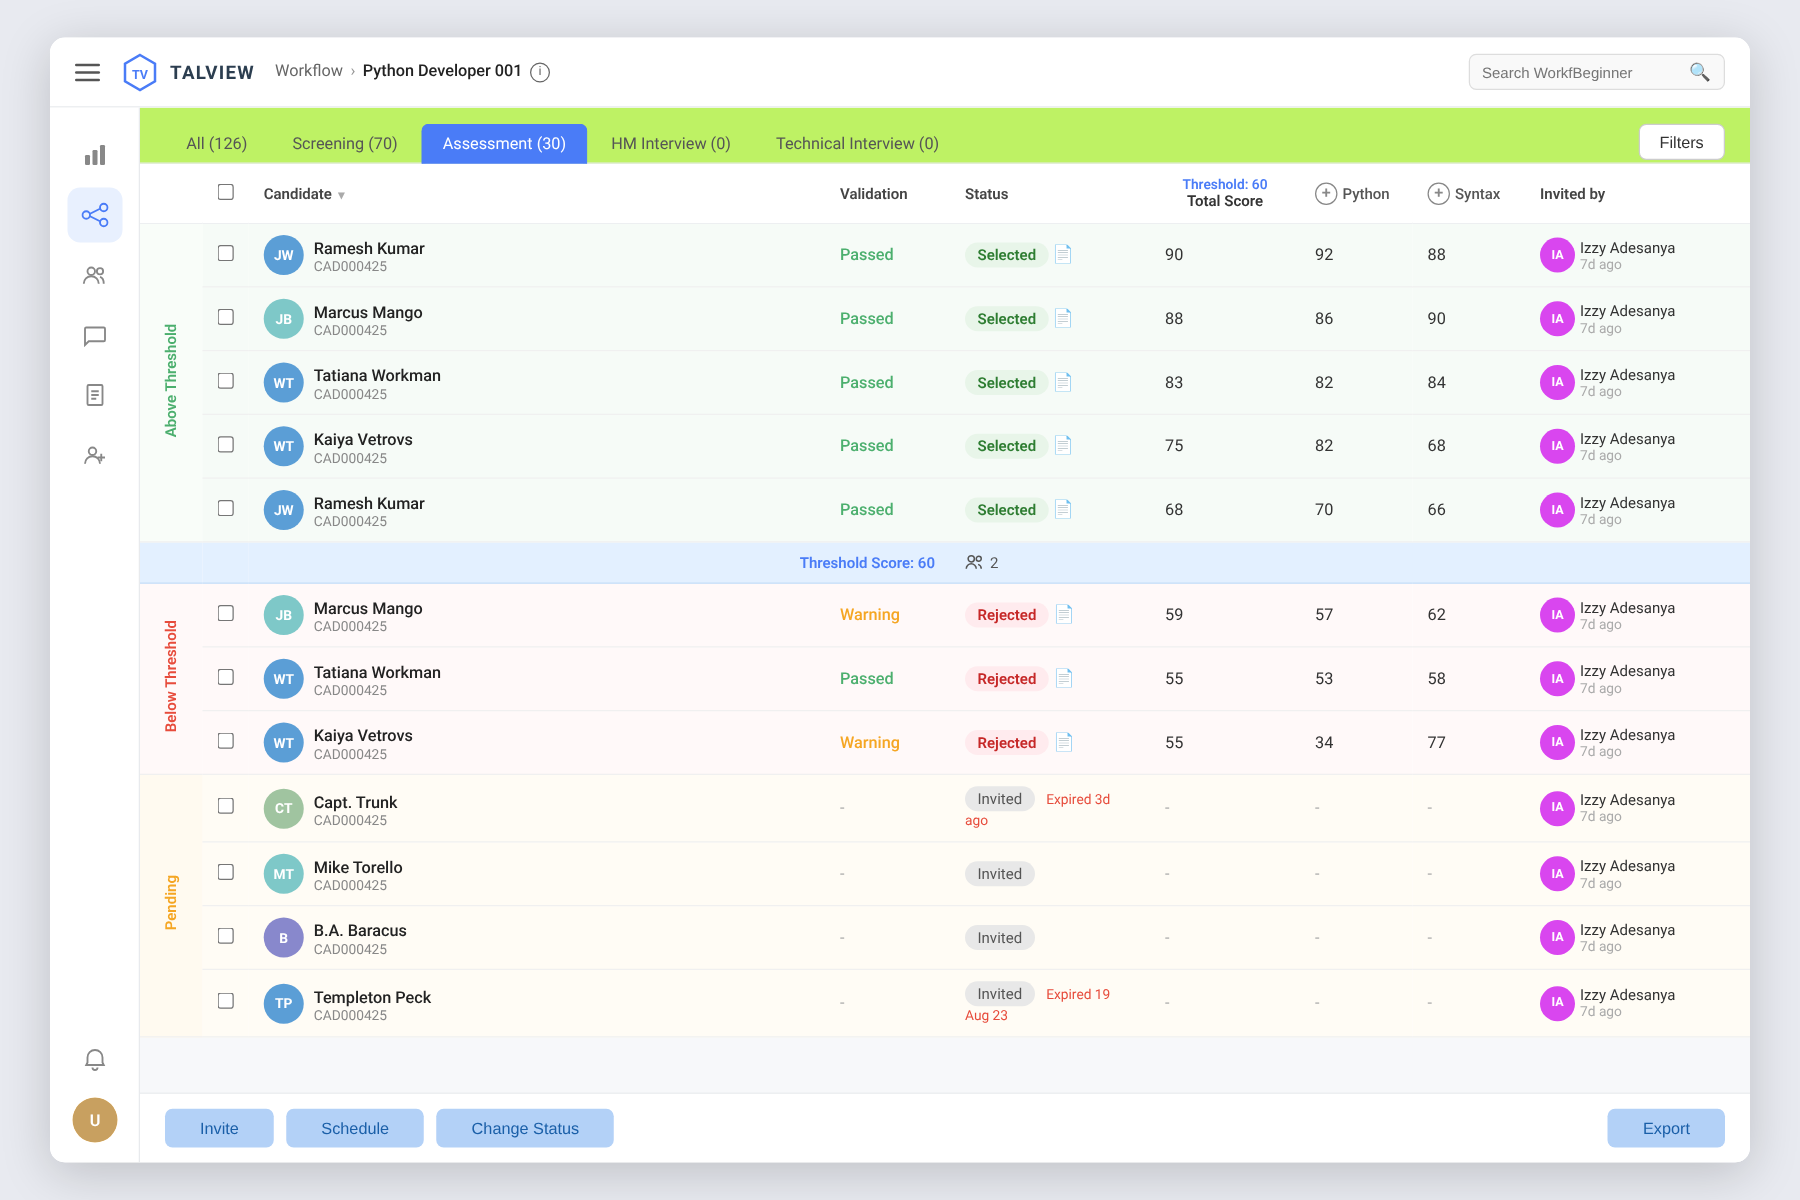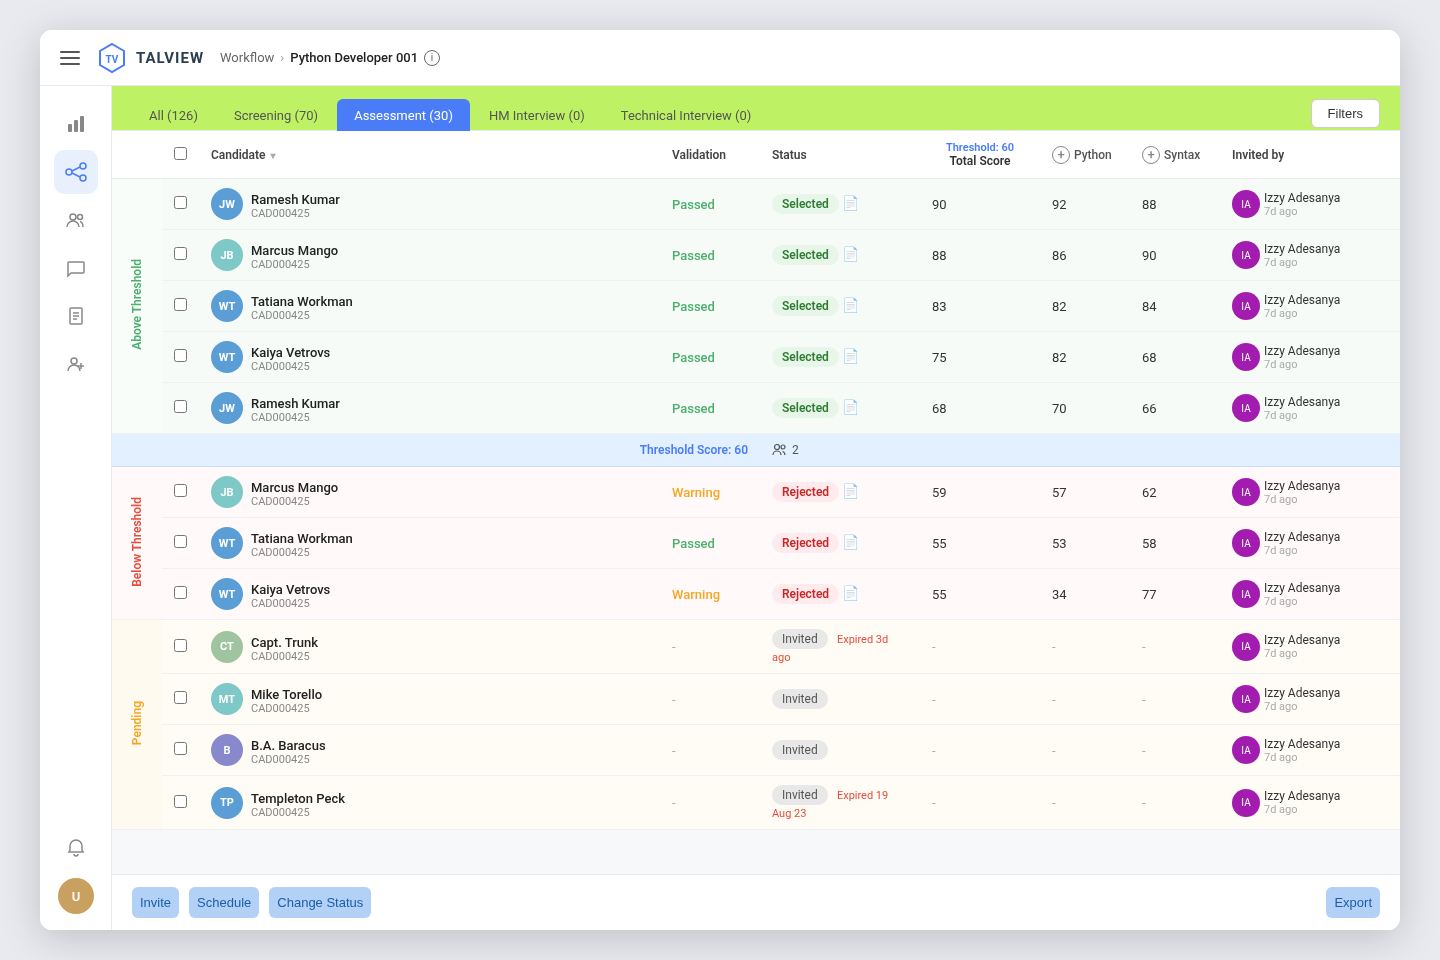--- a/index.html
+++ b/index.html
@@ -221,36 +221,36 @@
     .plus-circle {
       width: 18px; height: 18px; border: 1.5px solid #888; border-radius: 50%;
       display: inline-flex; align-items: center; justify-content: center;
       font-size: 13px; color: #888;
     }
 
     .checkbox { cursor: pointer; }
 
     .ia-avatar {
       width: 28px; height: 28px; border-radius: 50%;
-      background: #a21caf; display: inline-flex; align-items: center;
-      justify-content: center; font-size: 10px; font-weight: 400; color: #fff;
+      background: #d946ef; display: inline-flex; align-items: center;
+      justify-content: center; font-size: 10px; font-weight: 700; color: #fff;
       margin-right: 4px; flex-shrink: 0;
     }
     .invited-by-cell { display: flex; align-items: center; }
     .invited-by-name { font-size: 12px; color: #333; }
     .invited-by-time { font-size: 11px; color: #aaa; }
 
     
     .bottom-bar {
       display: flex; align-items: center; padding: 12px 20px;
       background: #fff; border-top: 1px solid #e8eaed; gap: 10px;
       flex-shrink: 0;
     }
     .bottom-btn {
-      padding: 8px 8px; border-radius: 6px; border: none;
+      padding: 8px 28px; border-radius: 6px; border: none;
       font-size: 13px; cursor: pointer; font-weight: 500;
     }
     .btn-invite { background: #b3d1f7; color: #1a5fa8; }
     .btn-schedule { background: #b3d1f7; color: #1a5fa8; }
     .btn-change { background: #b3d1f7; color: #1a5fa8; }
     .btn-export { background: #b3d1f7; color: #1a5fa8; margin-left: auto; }
 
     .sort-icon { color: #aaa; font-size: 10px; margin-left: 2px; }
 
     .col-candidate { min-width: 200px; }
@@ -282,20 +282,26 @@
         <polygon points="16,2 28,9 28,23 16,30 4,23 4,9" fill="none" stroke="#4a7cf7" stroke-width="2"></polygon>
         <text x="16" y="21" text-anchor="middle" font-size="10" fill="#4a7cf7" font-weight="700">TV</text>
       </svg>
       <span class="logo-text">TALVIEW</span>
     </div>
     <div class="breadcrumb">
       <span class="workflow">Workflow</span>
       <span class="chevron">›</span>
       <span class="page-name">Python Developer 001</span>
       <span class="info-icon">i</span>
+    </div>
+    <div class="topbar-right">
+      <div class="search-box">
+        <input type="text" placeholder="Search WorkfBeginner" style="">
+        <span class="search-icon">🔍</span>
+      </div>
     </div>
   </div>
 
   <div class="main-layout">
 
     <div class="sidebar">
       <div class="sidebar-item">
         <svg width="20" height="20" viewBox="0 0 20 20" fill="none">
             <rect x="2" y="10" width="4" height="8" rx="1" fill="#888"></rect>
             <rect x="8" y="6" width="4" height="12" rx="1" fill="#888"></rect>

